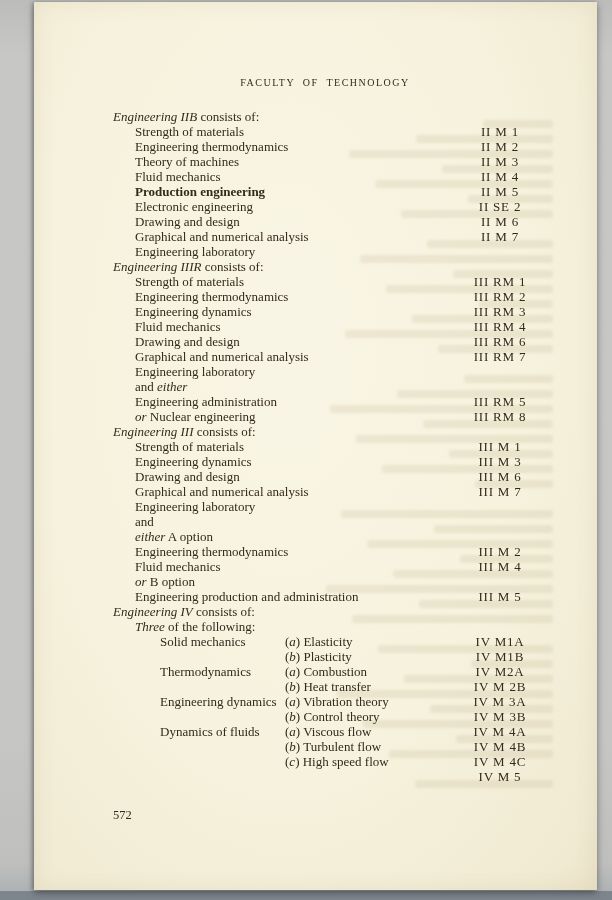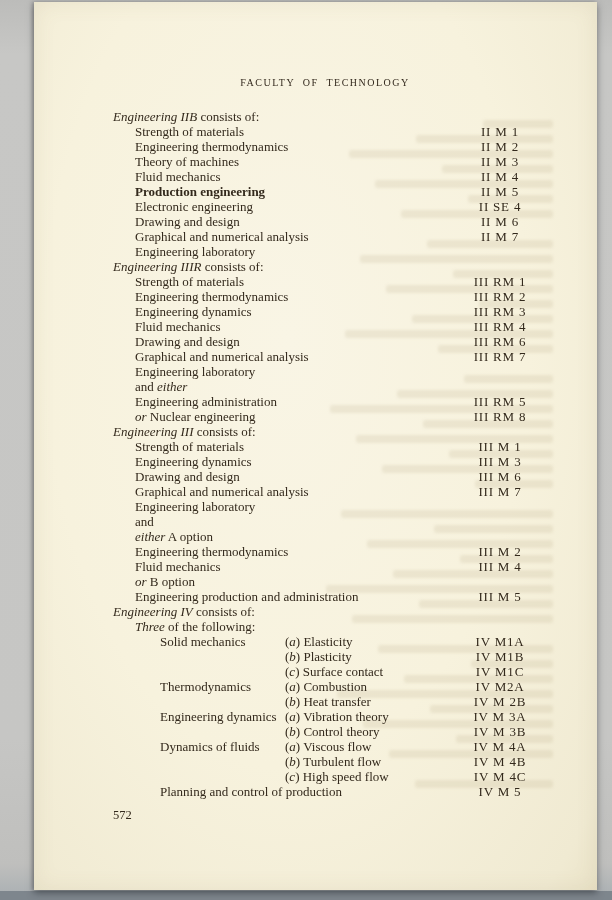--- a/index.html
+++ b/index.html
@@ -119,21 +119,21 @@
       <div class="row">
         <span class="lbl" style="left: 22px;"><span>Fluid mechanics</span></span>
         <span class="code">II M 4</span>
       </div>
       <div class="row">
         <span class="lbl" style="left: 22px; font-weight: bold;"><span>Production engineering</span></span>
         <span class="code">II M 5</span>
       </div>
       <div class="row">
         <span class="lbl" style="left: 22px;"><span>Electronic engineering</span></span>
-        <span class="code">II SE 4</span>
+        <span class="code">II SE 2</span>
       </div>
       <div class="row">
         <span class="lbl" style="left: 22px;"><span>Drawing and design</span></span>
         <span class="code">II M 6</span>
       </div>
       <div class="row">
         <span class="lbl" style="left: 22px;"><span>Graphical and numerical analysis</span></span>
         <span class="code">II M 7</span>
       </div>
       <div class="row">
@@ -232,24 +232,20 @@
       <div class="row">
         <span class="lbl" style="left: 47px;">Solid mechanics</span>
         <span class="opt">(<i>a</i>) Elasticity</span>
         <span class="code">IV M1A</span>
       </div>
       <div class="row">
         <span class="opt">(<i>b</i>) Plasticity</span>
         <span class="code">IV M1B</span>
       </div>
       <div class="row">
-        <span class="opt">(<i>c</i>) Surface contact</span>
-        <span class="code">IV M1C</span>
-      </div>
-      <div class="row">
         <span class="lbl" style="left: 47px;">Thermodynamics</span>
         <span class="opt">(<i>a</i>) Combustion</span>
         <span class="code">IV M2A</span>
       </div>
       <div class="row">
         <span class="opt">(<i>b</i>) Heat transfer</span>
         <span class="code">IV M 2B</span>
       </div>
       <div class="row">
         <span class="lbl" style="left: 47px;">Engineering dynamics</span>
@@ -267,18 +263,17 @@
       </div>
       <div class="row">
         <span class="opt">(<i>b</i>) Turbulent flow</span>
         <span class="code">IV M 4B</span>
       </div>
       <div class="row">
         <span class="opt">(<i>c</i>) High speed flow</span>
         <span class="code">IV M 4C</span>
       </div>
       <div class="row">
-        <span class="lbl" style="left: 47px;"><span>Planning and control of production</span></span>
         <span class="code">IV M 5</span>
       </div>
     </div>
   <div class="pagenum">572</div>
 </div>
 
 </body></html>

